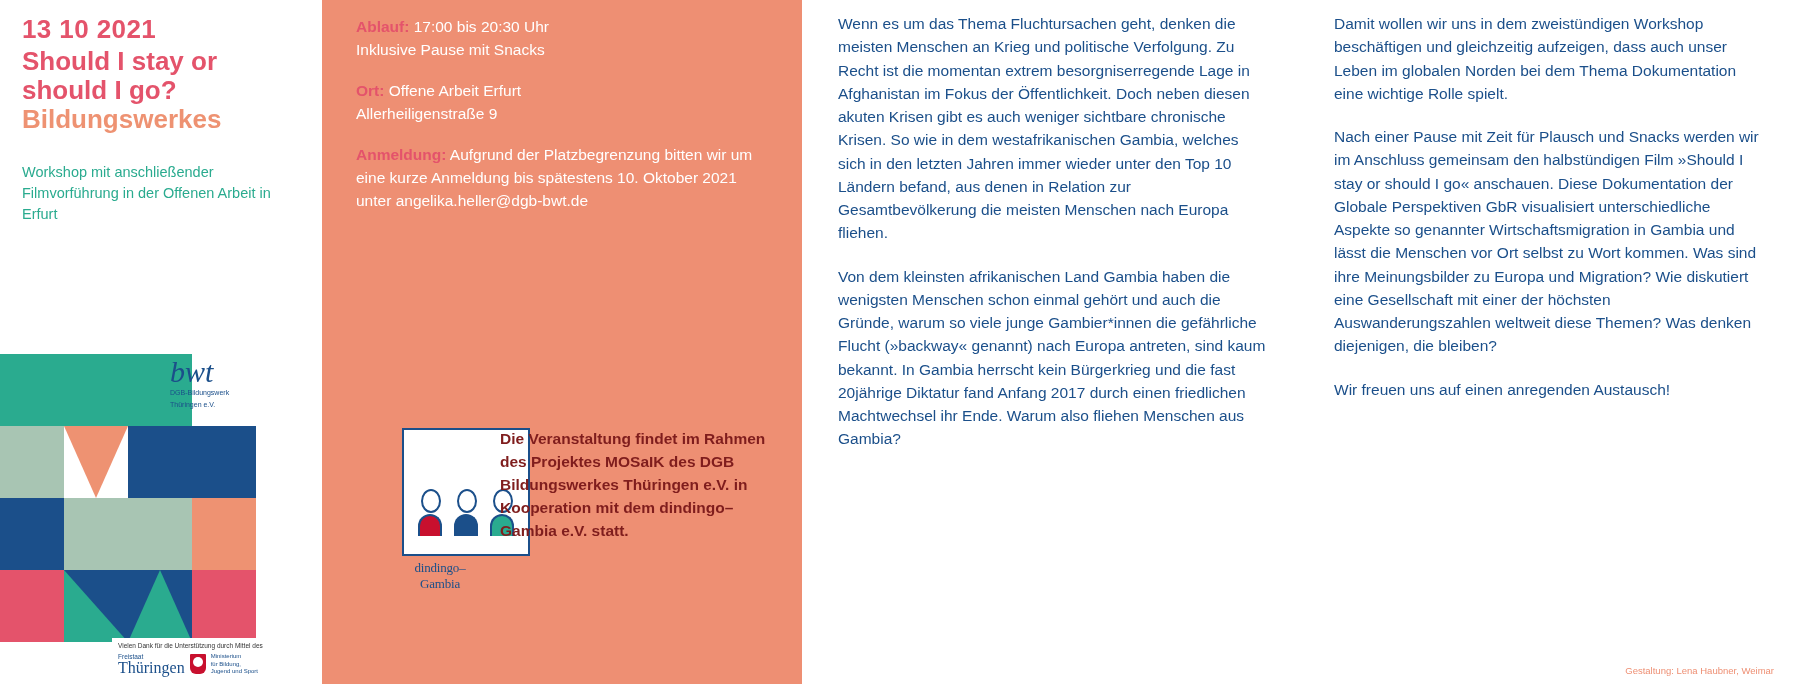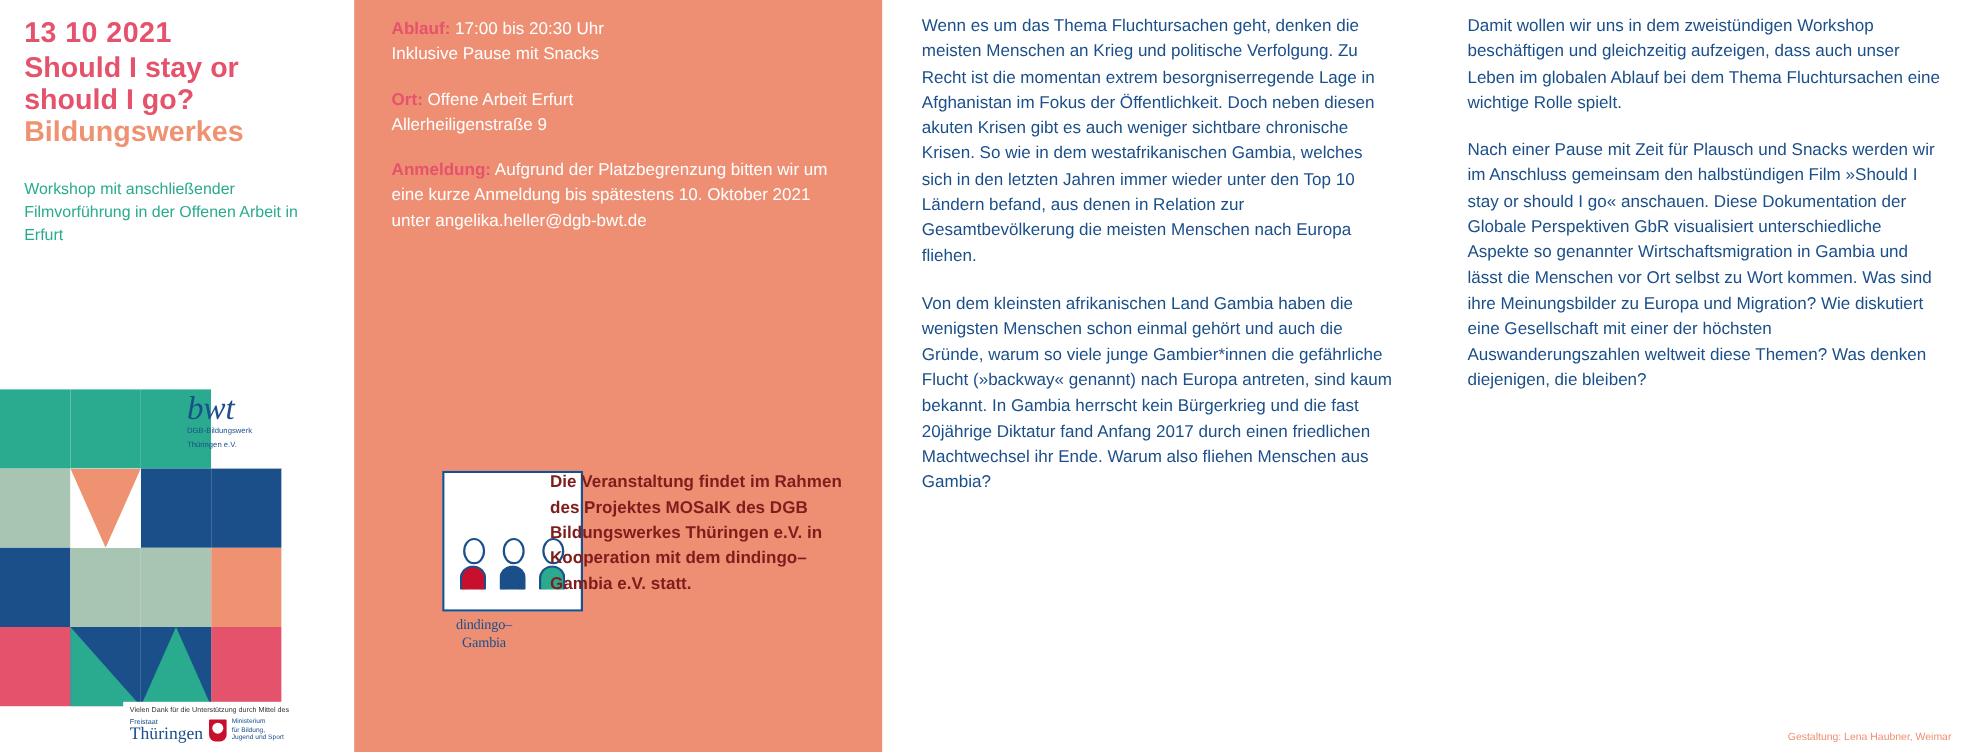--- a/index.html
+++ b/index.html
@@ -362,18 +362,19 @@
 
     <div class="mosalk-note">Die Veranstaltung findet im Rahmen des Projektes MOSaIK des DGB Bildungswerkes Thüringen e.V. in Kooperation mit dem dindingo–Gambia e.V. statt.</div>
   </div>
 
   <div class="col-text c3">
     <p>Wenn es um das Thema Fluchtursachen geht, denken die meisten Menschen an Krieg und politische Verfolgung. Zu Recht ist die momentan extrem besorgniserregende Lage in Afghanistan im Fokus der Öffentlichkeit. Doch neben diesen akuten Krisen gibt es auch weniger sichtbare chronische Krisen. So wie in dem westafrikanischen Gambia, welches sich in den letzten Jahren immer wieder unter den Top 10 Ländern befand, aus denen in Relation zur Gesamtbevölkerung die meisten Menschen nach Europa fliehen.</p>
     <p>Von dem kleinsten afrikanischen Land Gambia haben die wenigsten Menschen schon einmal gehört und auch die Gründe, warum so viele junge Gambier*innen die gefährliche Flucht (»backway« genannt) nach Europa antreten, sind kaum bekannt. In Gambia herrscht kein Bürgerkrieg und die fast 20jährige Diktatur fand Anfang 2017 durch einen friedlichen Machtwechsel ihr Ende. Warum also fliehen Menschen aus Gambia?</p>
   </div>
 
   <div class="col-text c4">
-    <p>Damit wollen wir uns in dem zweistündigen Workshop beschäftigen und gleichzeitig aufzeigen, dass auch unser Leben im globalen Ablauf bei dem Thema Fluchtursachen eine wichtige Rolle spielt.</p>
+    <p>Damit wollen wir uns in dem zweistündigen Workshop beschäftigen und gleichzeitig aufzeigen, dass auch unser Leben im globalen Norden bei dem Thema Dokumentation eine wichtige Rolle spielt.</p>
     <p>Nach einer Pause mit Zeit für Plausch und Snacks werden wir im Anschluss gemeinsam den halbstündigen Film »Should I stay or should I go« anschauen. Diese Dokumentation der Globale Perspektiven GbR visualisiert unterschiedliche Aspekte so genannter Wirtschaftsmigration in Gambia und lässt die Menschen vor Ort selbst zu Wort kommen. Was sind ihre Meinungsbilder zu Europa und Migration? Wie diskutiert eine Gesellschaft mit einer der höchsten Auswanderungszahlen weltweit diese Themen? Was denken diejenigen, die bleiben?</p>
+    <p>Wir freuen uns auf einen anregenden Austausch!</p>
   </div>
 
   <div class="credit">Gestaltung: Lena Haubner, Weimar</div>
 </div>
 
 </body></html>

